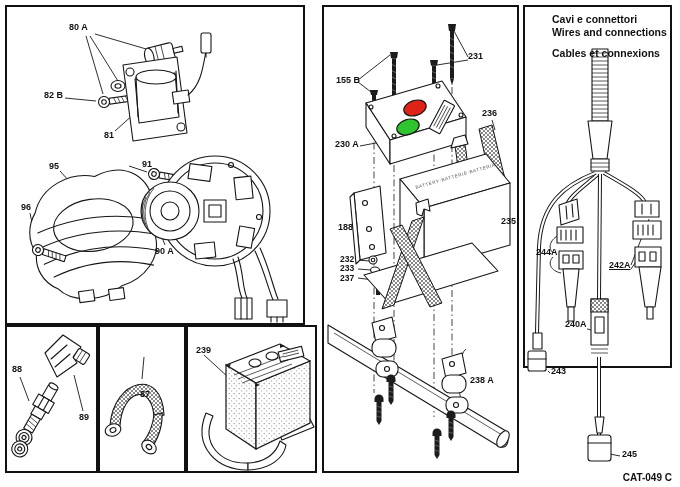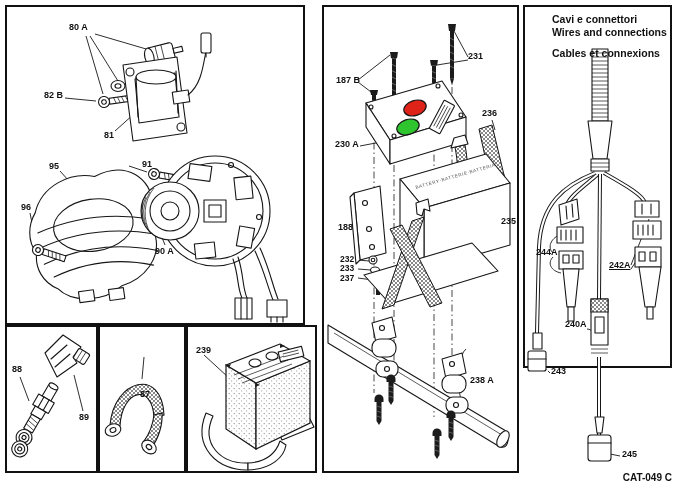--- a/index.html
+++ b/index.html
@@ -382,21 +382,21 @@
         <rect class="dw" x="118" y="368" width="24" height="18" rx="8"></rect>
         <rect class="dw" x="122" y="390" width="22" height="16" rx="7"></rect>
           <circle class="d" cx="132" cy="398" r="2.5"></circle>
       </g>
 
       <use href="#boltC" transform="translate(55,390)"></use>
       <use href="#boltC" transform="translate(67,370)"></use>
       <use href="#boltC" transform="translate(113,424)"></use>
       <use href="#boltC" transform="translate(127,406)"></use>
     </svg>
-    <div class="plabel" style="left:12px;top:69px;">187 B</div>
+    <div class="plabel" style="left:12px;top:69px;">155 B</div>
     <div class="plabel" style="left:144px;top:45px;">231</div>
     <div class="plabel" style="left:11px;top:133px;">230 A</div>
     <div class="plabel" style="left:158px;top:102px;">236</div>
     <div class="plabel" style="left:14px;top:216px;">188</div>
     <div class="plabel" style="left:177px;top:210px;">235</div>
     <div class="plabel" style="left:16px;top:248px;font-size:8.5px;">232</div>
     <div class="plabel" style="left:16px;top:257px;font-size:8.5px;">233</div>
     <div class="plabel" style="left:16px;top:267px;font-size:8.5px;">237</div>
     <div class="plabel" style="left:146px;top:369px;">238 A</div>
   </div>

